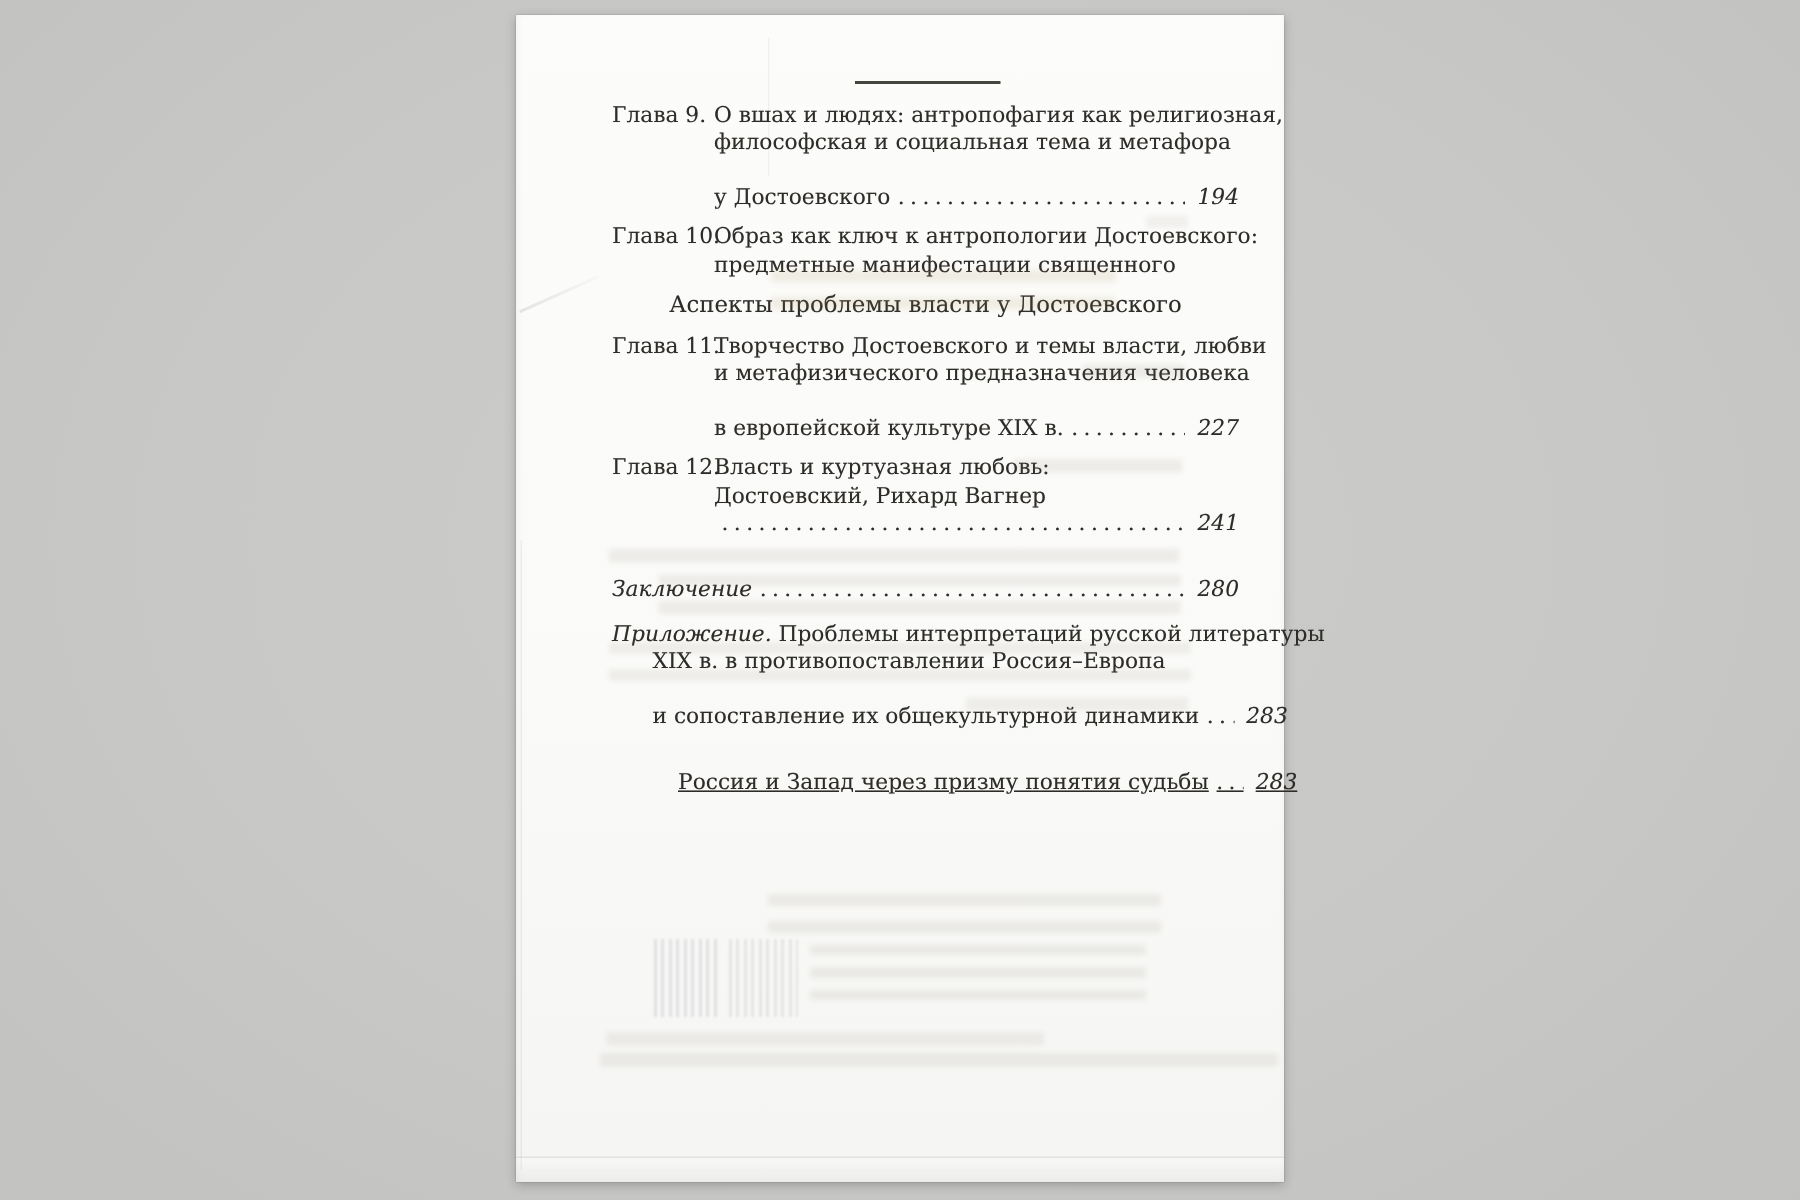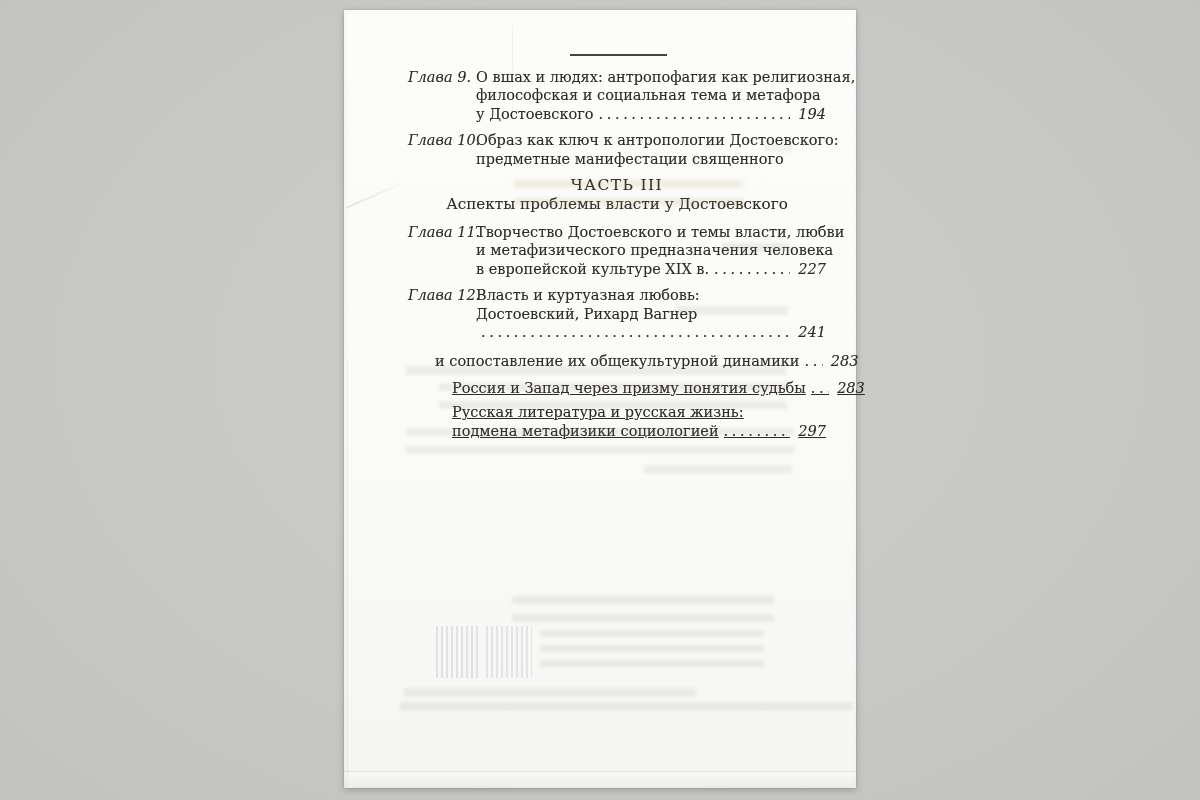--- a/index.html
+++ b/index.html
@@ -26,28 +26,28 @@
     background:rgba(0,0,0,.05);
   }
   .rule{position:absolute;top:44px;left:226px;width:97px;height:2px;background:#46443f;}
 
   .toc{position:absolute;left:64px;top:58px;width:418px;
        font-size:14.5px;line-height:18.4px;
        text-shadow:0 0 .5px rgba(54,51,46,.35);}
   .entry{position:relative;margin-bottom:8px;}
   .line{white-space:nowrap;}
   .line.last{display:flex;align-items:baseline;}
-  .txt{flex:0 0 auto;}
+  .txt{flex:0 0 auto;margin-top:18px;}
   .leader{flex:1 1 auto;overflow:hidden;white-space:nowrap;min-width:18px;
           margin:0 6px 0 5px;letter-spacing:3.6px;}
   .leader::after{content:"..................................................................";}
   .pg{flex:0 0 30px;text-align:right;font-style:italic;}
 
   .entry.chapter{padding-left:68px;}
-  .chlabel{position:absolute;left:0;top:0;font-style:italic;}
+  .chlabel{position:absolute;left:0;top:0;}
 
   .entry.part{text-align:center;margin-top:4px;margin-bottom:9px;}
   .part-title{font-size:15.5px;line-height:19px;letter-spacing:1.4px;}
   .part-subtitle{font-size:15.2px;line-height:19px;}
 
   .entry.single{margin-top:6px;}
   .entry.single .txt{font-style:italic;}
 
   .entry.appendix{margin-top:11px;padding-left:27px;}
   .entry.appendix .line.first{margin-left:-27px;}
@@ -100,21 +100,20 @@
             <span class="leader"></span>
             <span class="pg">194</span>
           </div>
         </div>
         <div class="entry chapter">
           <span class="chlabel">Глава 10.</span>
           <div class="line">Образ как ключ к антропологии Достоевского:</div>
           <div class="line">предметные манифестации священного</div>
         </div>
         <div class="entry part">
-          <div class="part-title">ЧАСТЬ III</div>
           <div class="part-subtitle">Аспекты проблемы власти у Достоевского</div>
         </div>
         <div class="entry chapter">
           <span class="chlabel">Глава 11.</span>
           <div class="line">Творчество Достоевского и темы власти, любви</div>
           <div class="line">и метафизического предназначения человека</div>
           <div class="line last">
             <span class="txt">в европейской культуре XIX в.</span>
             <span class="leader"></span>
             <span class="pg">227</span>
@@ -122,40 +121,41 @@
         </div>
         <div class="entry chapter">
           <span class="chlabel">Глава 12.</span>
           <div class="line">Власть и куртуазная любовь:</div>
           <div class="line">Достоевский, Рихард Вагнер</div>
           <div class="line last">
             <span class="leader"></span>
             <span class="pg">241</span>
           </div>
         </div>
+        <div class="entry single">
+          <div class="line last">
+            <span class="txt">Заключение</span>
+            <span class="leader"></span>
+            <span class="pg">280</span>
+          </div>
+        </div>
         <div class="entry appendix">
+          <div class="line first"><span class="applabel">Приложение.</span> <span class="txt">Проблемы интерпретаций русской литературы</span></div>
+          <div class="line">XIX в. в противопоставлении Россия–Европа</div>
           <div class="line last">
             <span class="txt">и сопоставление их общекультурной динамики</span>
             <span class="leader"></span>
             <span class="pg">283</span>
           </div>
         </div>
         <div class="entry sub">
           <div class="line last">
             <span class="txt">Россия и Запад через призму понятия судьбы</span>
             <span class="leader"></span>
             <span class="pg">283</span>
-          </div>
-        </div>
-        <div class="entry sub">
-          <div class="line">Русская литература и русская жизнь:</div>
-          <div class="line last">
-            <span class="txt">подмена метафизики социологией</span>
-            <span class="leader"></span>
-            <span class="pg">297</span>
           </div>
         </div>
       </div>
 
     <div class="ghost g1"></div>
     <div class="ghost gl g2"></div>
     <div class="ghost gl g3"></div>
     <div class="ghost gl g4"></div>
     <div class="ghost gm g5"></div>
     <div class="ghost gm g6"></div>

